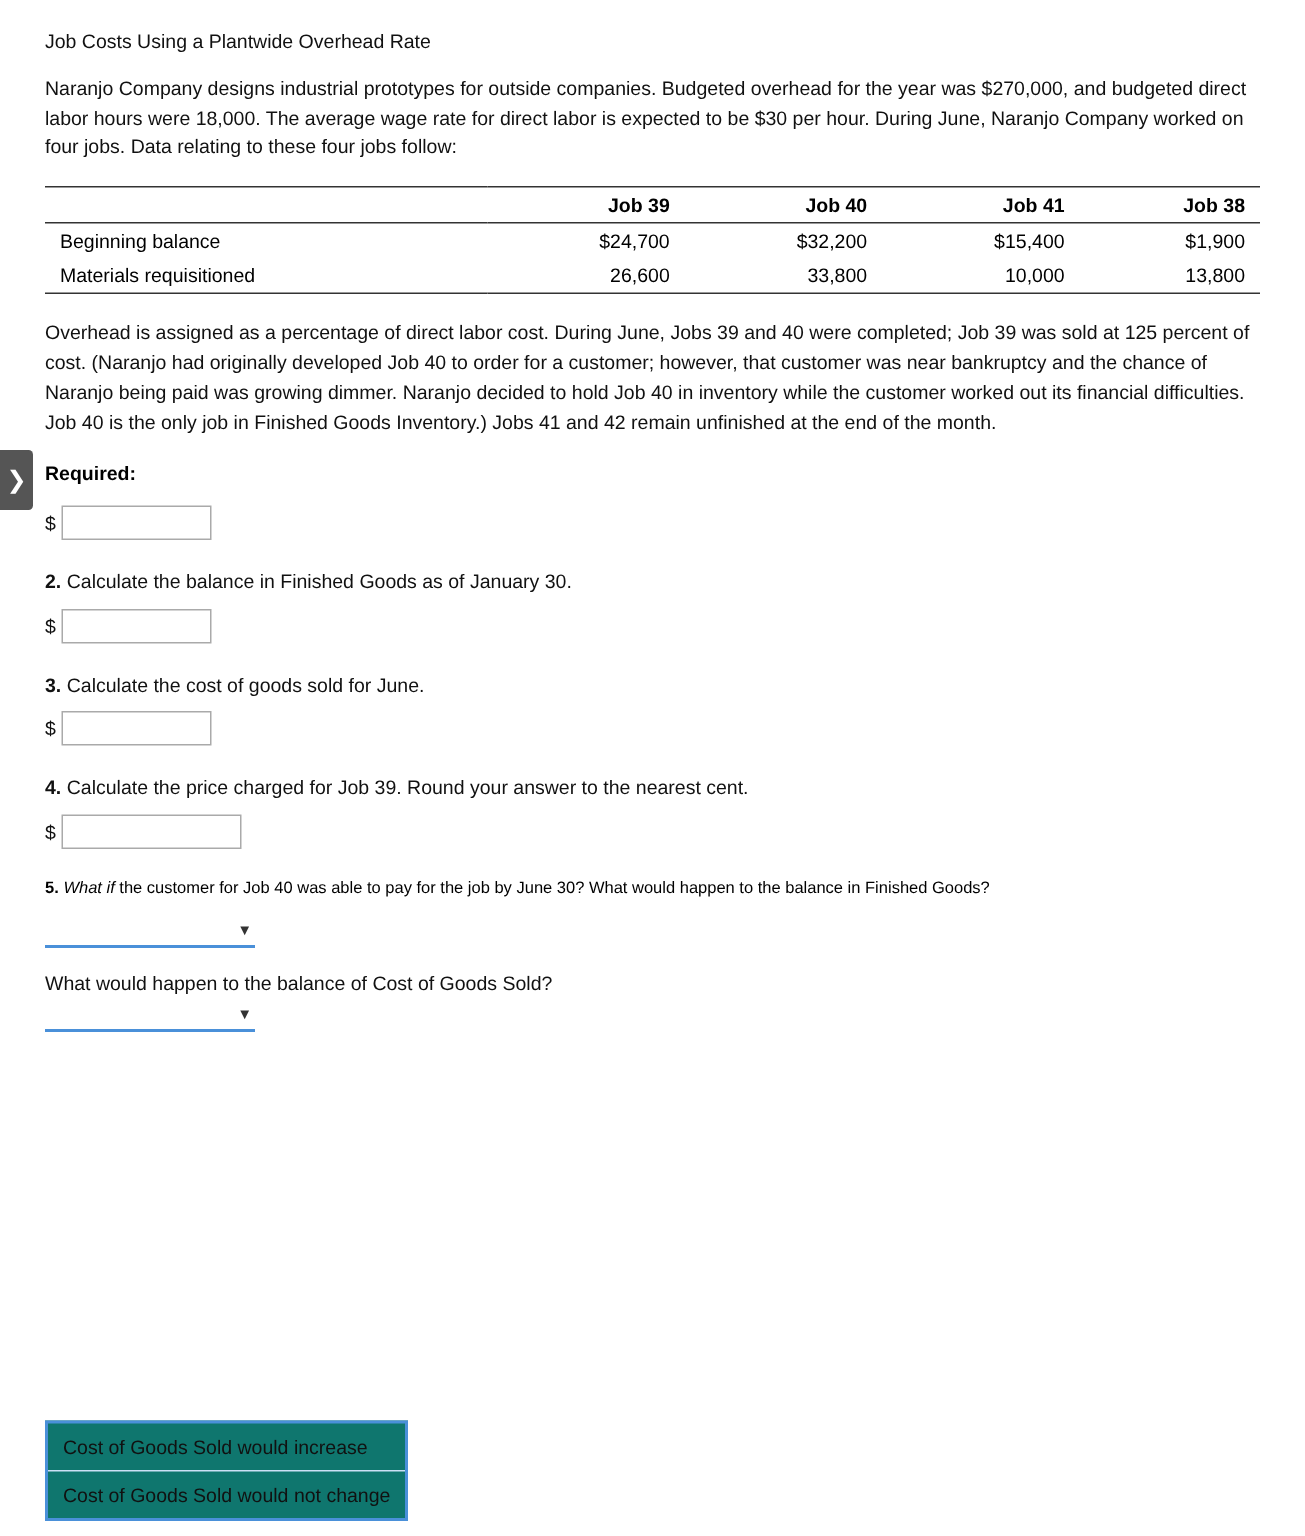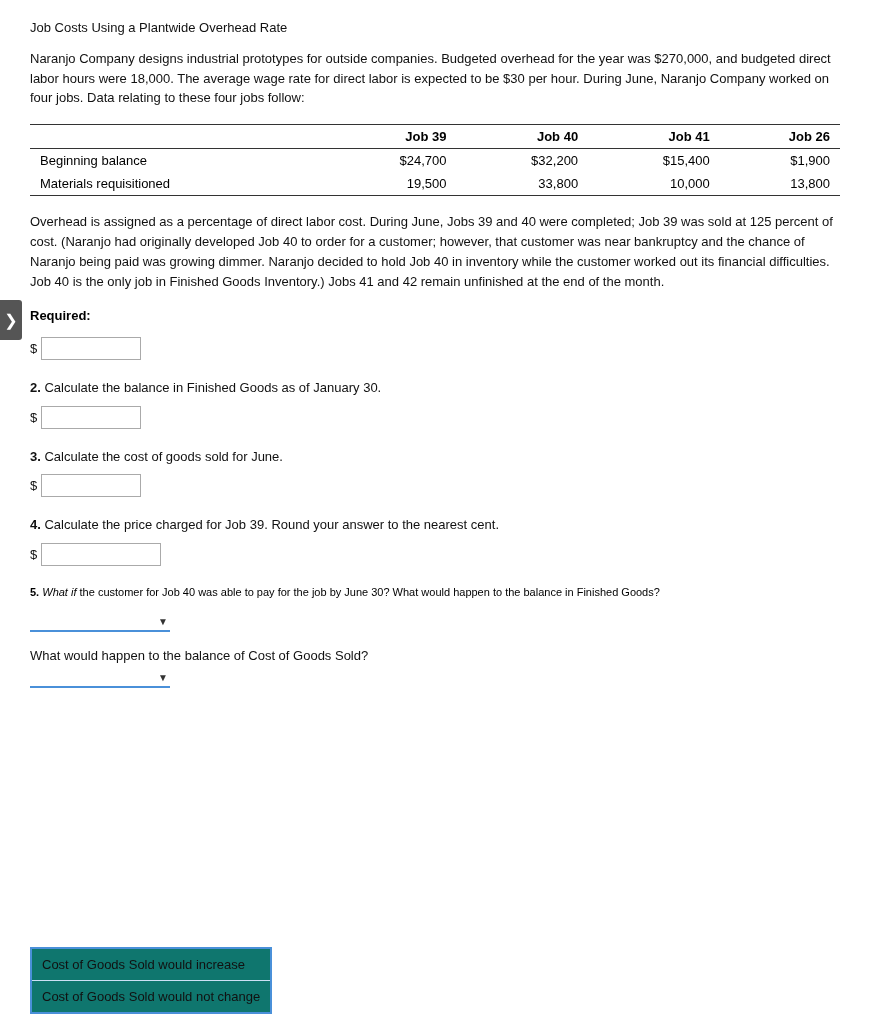--- a/index.html
+++ b/index.html
@@ -235,34 +235,34 @@
 
   <div class="intro-text">Naranjo Company designs industrial prototypes for outside companies. Budgeted overhead for the year was $270,000, and budgeted direct labor hours were 18,000. The average wage rate for direct labor is expected to be $30 per hour. During June, Naranjo Company worked on four jobs. Data relating to these four jobs follow:</div>
 
   <table class="data-table">
     <thead>
       <tr>
         <th></th>
         <th>Job 39</th>
         <th>Job 40</th>
         <th>Job 41</th>
-        <th>Job 26</th>
+        <th>Job 38</th>
       </tr>
     </thead>
     <tbody>
       <tr>
         <td>Beginning balance</td>
         <td>$24,700</td>
         <td>$32,200</td>
         <td>$15,400</td>
         <td>$1,900</td>
       </tr>
       <tr>
         <td>Materials requisitioned</td>
-        <td>19,500</td>
+        <td>26,600</td>
         <td>33,800</td>
         <td>10,000</td>
         <td>13,800</td>
       </tr>
     </tbody>
   </table>
 
   <div class="description-text">Overhead is assigned as a percentage of direct labor cost. During June, Jobs 39 and 40 were completed; Job 39 was sold at 125 percent of cost. (Naranjo had originally developed Job 40 to order for a customer; however, that customer was near bankruptcy and the chance of Naranjo being paid was growing dimmer. Naranjo decided to hold Job 40 in inventory while the customer worked out its financial difficulties. Job 40 is the only job in Finished Goods Inventory.) Jobs 41 and 42 remain unfinished at the end of the month.</div>
 
   <div class="required-label">Required:</div>

